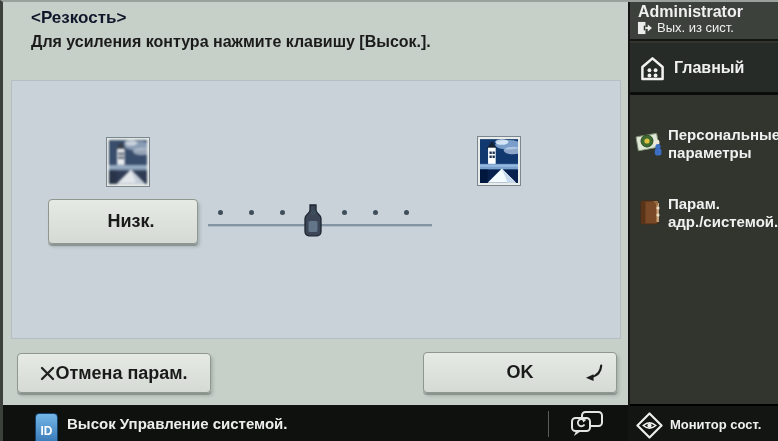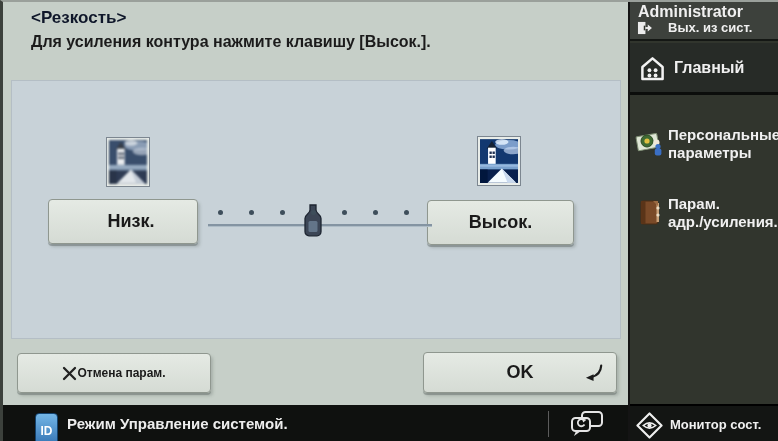--- a/index.html
+++ b/index.html
@@ -29,42 +29,42 @@
          font-size:18px; font-weight:700; color:#1a1a1a;
          box-shadow:0 2px 0 rgba(80,90,85,.35), 2px 3px 3px rgba(80,90,85,.25); cursor:pointer; }
   .btn-low  { left:45px;  top:197px; width:150px; height:45px;padding-left:16px; }
   .btn-high { left:424px; top:198px; width:147px; height:45px; }
 
   .slider-track { position:absolute; left:205px; top:222px; width:224px; height:3px;
                   background:#8494a2; border-bottom:1px solid #aebcc6; }
   .dot { position:absolute; width:5px; height:5px; border-radius:50%; background:#3e4e5b; top:208px; }
   .slider-knob { position:absolute; top:202px; width:18px; height:33px; cursor:pointer; }
 
-  .btn-cancel { left:14px; top:351px; width:194px; height:40px; font-size:12px; gap:0; }
+  .btn-cancel { left:14px; top:351px; width:194px; height:40px; font-size:18px; gap:0; }
   .btn-ok     { left:420px; top:350px; width:194px; height:41px; font-size:18px; }
   .btn-ok .hook { position:absolute; right:12px; bottom:6px; }
 
   
   .statusbar { position:absolute; left:0; top:403px; width:625px; height:38px; background:#0f110f;
                display:flex; align-items:center; }
   .id-badge { position:absolute; left:32px; top:8px; width:23px; height:36px; border-radius:4px;
               background:linear-gradient(#74b6e6,#2e6dae); border:1px solid #14436e;
               color:#fff; font-size:12px; font-weight:700; display:flex; align-items:center; justify-content:center; }
   .mode-text { position:absolute; left:64px; top:10px; color:#ededed; font-size:15px; font-weight:700; }
   .bar-divider { position:absolute; left:545px; top:6px; width:1px; height:26px; background:#5c5c5c; }
   .lang-btn { position:absolute; left:566px; top:5px; width:38px; height:28px; cursor:pointer; }
 
   
   .sidebar { position:absolute; left:625px; top:-2px; width:153px; height:443px; background:#31352d;
              border-left:2px solid #141414; color:#f0f0f0; }
   .sb-admin { position:absolute; left:0; top:0; width:100%; height:41px; background:#3d413c;
               border-bottom:2px solid #141714; }
   .sb-admin-name { position:absolute; left:8px; top:3px; font-size:16px; font-weight:700; }
   .sb-logout { position:absolute; left:7px; top:20px; display:flex; align-items:center; gap:5px; cursor:pointer; }
-  .sb-logout-label { font-size:13px; font-weight:700;margin-left:11px; }
+  .sb-logout-label { font-size:13px; font-weight:400; }
   .sb-home { position:absolute; left:0; top:43px; width:100%; height:52px; background:#272b27;
              border-bottom:3px solid #0b0d0b; cursor:pointer; }
   .sb-home-label { position:absolute; left:44px; top:16px; font-size:16px; font-weight:700; }
   .sb-item { position:absolute; left:0; width:100%; cursor:pointer; }
   .sb-item-label { position:absolute; left:38px; top:0; font-size:15px; font-weight:700; line-height:18px; }
   .sb-personal { top:126px; height:40px; }
   .sb-address  { top:195px; height:40px; }
   .sb-monitor { position:absolute; left:0; top:404px; width:100%; height:39px; background:#131513;
                 border-top:2px solid #000; cursor:pointer; }
   .sb-monitor-label { position:absolute; left:40px; top:11px; font-size:13px; font-weight:700; }
@@ -110,21 +110,20 @@
           <use href="#sceneG"></use>
         </svg>
     </div>
     <div class="thumb thumb-high">
       <svg viewBox="0 0 40 46">
           <use href="#sceneG"></use>
         </svg>
     </div>
 
     <button class="btn btn-low">Низк.</button>
-    <button class="btn btn-high">Высок.</button>
 
     <div class="slider-track"></div>
     <div id="dots-host"></div>
     <div class="slider-knob" id="knob" style="left: 301px;">
       <svg viewBox="0 0 18 33" width="18" height="33">
         <path d="M6 1 h6 v5 c0 2 1.2 3.1 2.6 4.2 C16.1 11.4 17 12.7 17 14.6 V27.5 c0 2.4 -1.7 4.3 -4 4.3 H5 c-2.3 0 -4 -1.9 -4 -4.3 V14.6 c0 -1.9 0.9 -3.2 2.4 -4.4 C4.8 9.1 6 8 6 6 Z" fill="#3c4656" stroke="#1d2531" stroke-width="1.3"></path>
         <rect x="4.5" y="17" width="9" height="11" rx="1.5" fill="#74899f" opacity="0.7"></rect>
       </svg>
     </div>
 
@@ -151,21 +150,21 @@
       <span class="dot" style="left: 245.5px;"></span>
       <span class="dot" style="left: 276.5px;"></span>
       <span class="dot" style="left: 307.5px;"></span>
       <span class="dot" style="left: 338.5px;"></span>
       <span class="dot" style="left: 369.5px;"></span>
       <span class="dot" style="left: 400.5px;"></span>
     </div>
 
   <div class="statusbar">
     <div class="id-badge">ID</div>
-    <div class="mode-text">Режим Управление системой.</div>
+    <div class="mode-text">Высок Управление системой.</div>
     <div class="bar-divider"></div>
     <div class="lang-btn">
       <svg viewBox="0 0 36 28" width="36" height="28">
         <rect x="13" y="2" width="20" height="14" rx="3.5" fill="none" stroke="#e4e4e4" stroke-width="2"></rect>
         <rect x="3" y="8" width="18" height="13" rx="3.5" fill="#0f110f" stroke="#e4e4e4" stroke-width="2"></rect>
         <path d="M7 21 L5 26 L12 21 Z" fill="#e4e4e4"></path>
         <path d="M15.5 14.5 a3.6 3.6 0 1 1 -1 -4.8" fill="none" stroke="#e4e4e4" stroke-width="1.8"></path>
         <polygon points="13,8.2 17.5,9.8 14.2,12.4" fill="#e4e4e4"></polygon>
       </svg>
     </div>
@@ -226,21 +225,21 @@
           <rect x="2" y="2" width="17" height="23" rx="2" fill="#7a4a28" stroke="#4a2c14" stroke-width="1"></rect>
           <rect x="2" y="2" width="4.5" height="23" fill="#5a3418"></rect>
           <rect x="17.5" y="4" width="2.5" height="19" fill="#caa27a"></rect>
           <circle cx="19" cy="9" r="1.6" fill="#ecdcc4"></circle>
           <circle cx="19" cy="16" r="1.6" fill="#ecdcc4"></circle>
           <path d="M14 2 l5 0 0 5 z" fill="#9a6a42"></path>
         </svg>
       </span>
       <span class="sb-item-label">
         <span>Парам.</span><br>
-        <span>адр./усиления.</span>
+        <span>адр./системой.</span>
       </span>
     </div>
 
     <div class="sb-monitor">
       <span class="abs" style="left:6px;top:6px">
         <svg viewBox="0 0 28 28" width="27" height="27">
           <polygon points="14,1.5 26.5,14 14,26.5 1.5,14" fill="none" stroke="#efefef" stroke-width="2.2" stroke-linejoin="round"></polygon>
           <path d="M7.5 14 Q14 8.5 20.5 14 Q14 19.5 7.5 14 Z" fill="none" stroke="#efefef" stroke-width="1.6"></path>
           <circle cx="14" cy="14" r="2.2" fill="#efefef"></circle>
         </svg>

